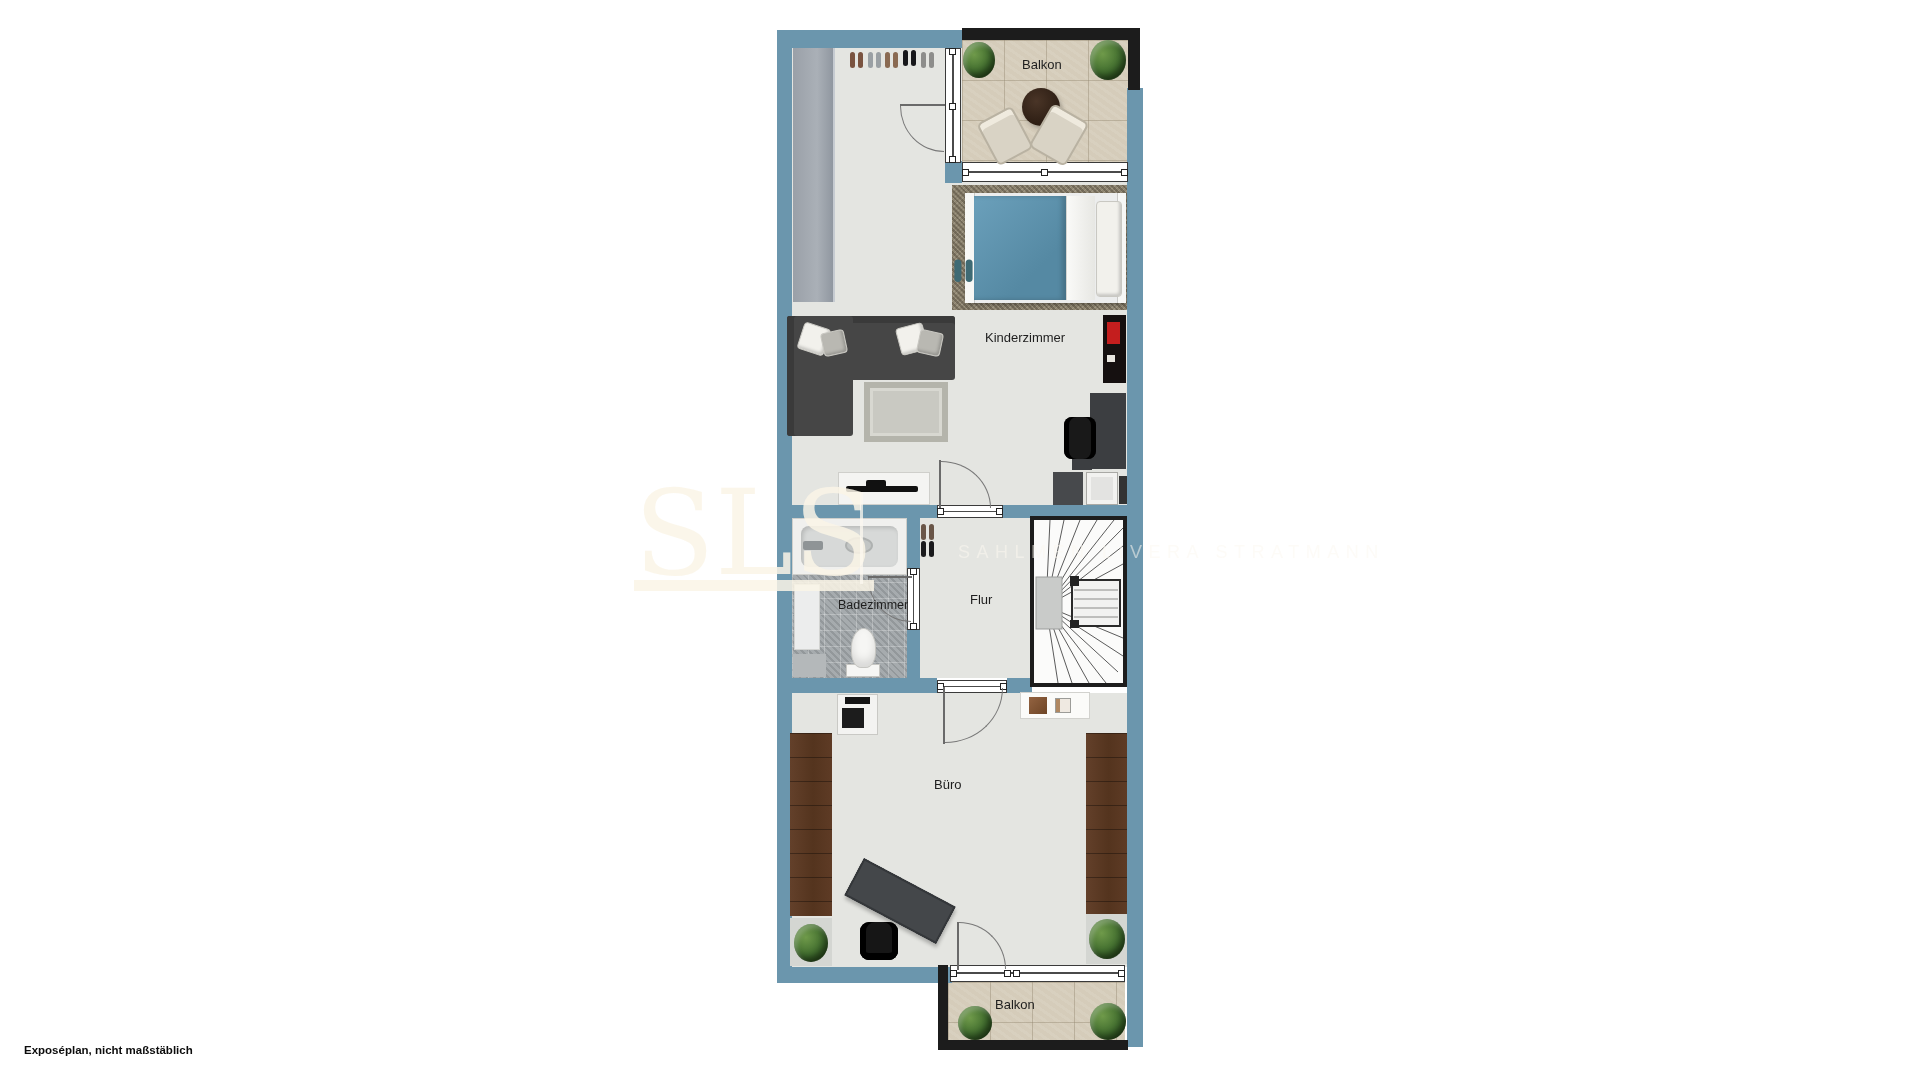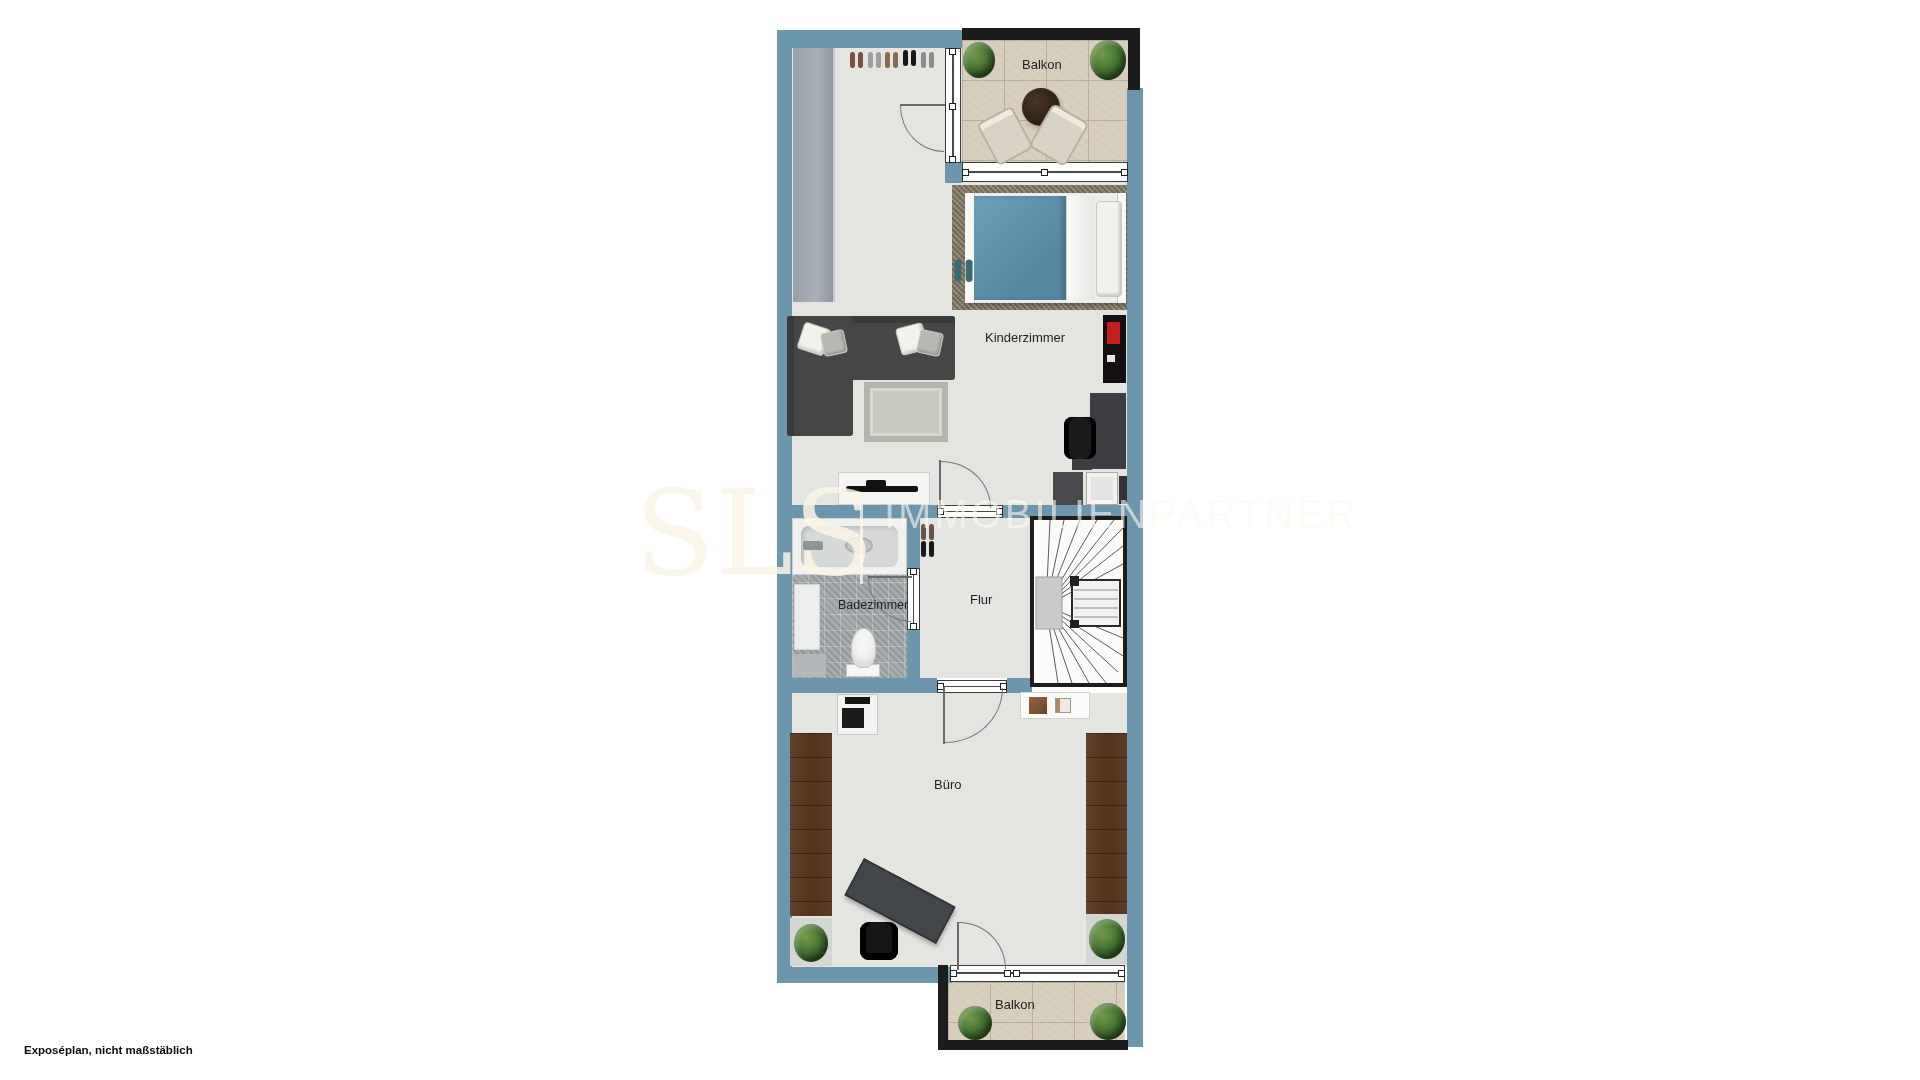--- a/index.html
+++ b/index.html
@@ -252,19 +252,19 @@
   <div class="plant" style="left:958px;top:1006px;width:34px;height:34px;"></div>
   <div class="plant" style="left:1090px;top:1003px;width:36px;height:37px;"></div>
 
   <div class="room-label" style="left:1022px;top:57px;">Balkon</div>
   <div class="room-label" style="left:985px;top:330px;">Kinderzimmer</div>
   <div class="room-label" style="left:838px;top:598px;font-size:12.5px;">Badezimmer</div>
   <div class="room-label" style="left:970px;top:592px;">Flur</div>
   <div class="room-label" style="left:934px;top:777px;">Büro</div>
   <div class="room-label" style="left:995px;top:997px;">Balkon</div>
 
-  <div class="wm" style="left:634px;top:474px;font-family:'DejaVu Serif',serif;font-size:118px;line-height:1;letter-spacing:0px;color:rgba(250,244,230,.85);">SLS</div>
+  <div class="wm" style="left:634px;top:474px;font-family:'DejaVu Serif',serif;font-size:118px;line-height:1;letter-spacing:0px;color:rgba(250,244,230,.85);text-decoration:underline;">SLS</div>
   <div class="wm" style="left:860px;top:492px;width:3px;height:92px;background:rgba(252,248,240,.75);"></div>
-  <div class="wm" style="left:884px;top:492px;font-size:40px;letter-spacing:3px;color:rgba(252,248,240,.6);">IMMOBILIENPARTNER</div>
+  <div class="wm" style="left:958px;top:542px;font-size:18px;letter-spacing:6.5px;color:rgba(252,248,240,.55);">SAHLMEN LIVERA STRATMANN</div>
 
   <div class="caption" style="left:24px;top:1044px;">Exposéplan, nicht maßstäblich</div>
 
 </div>
 
 </body></html>

